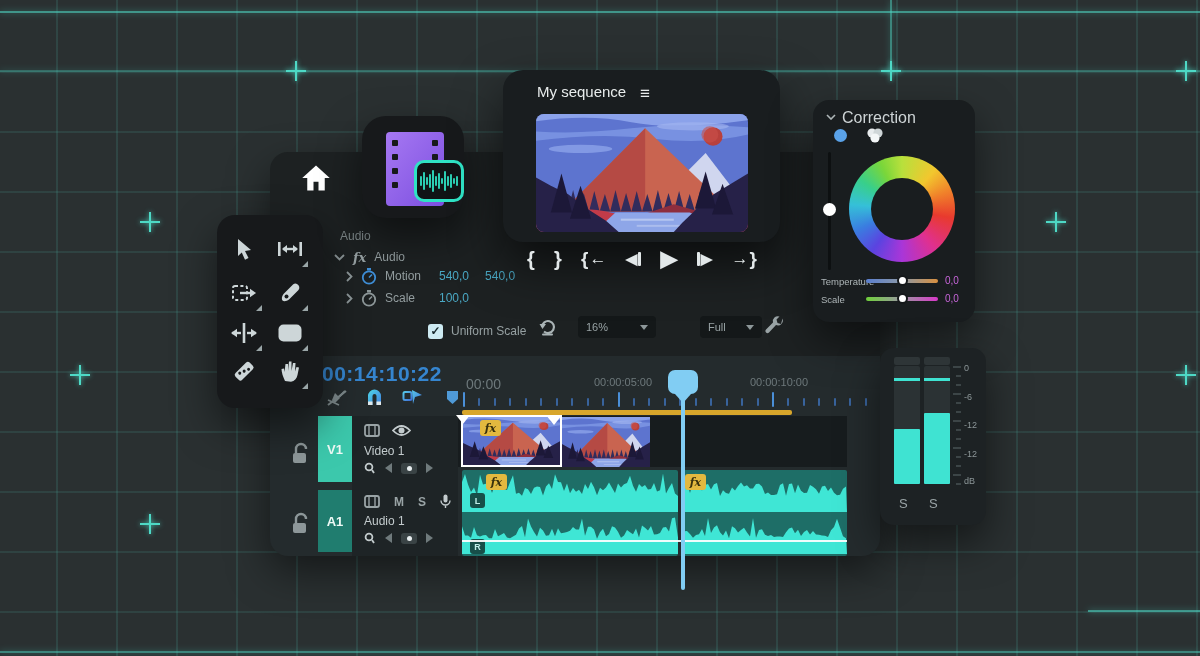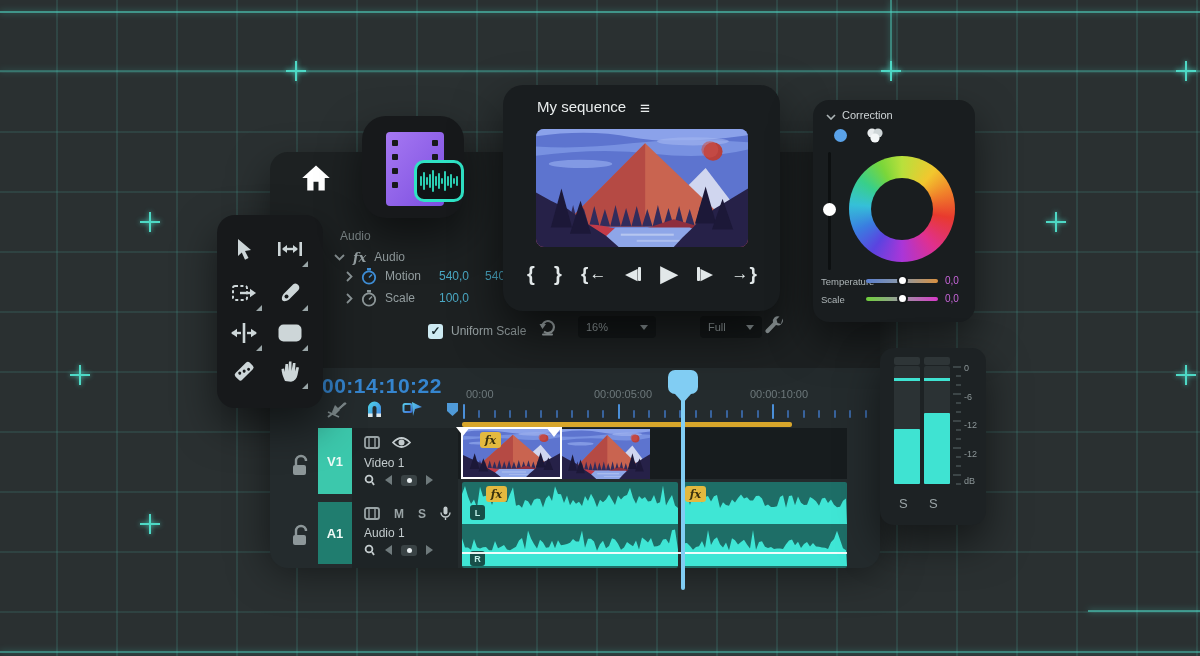--- a/index.html
+++ b/index.html
@@ -149,21 +149,21 @@
     <div class="ddown" style="left:430px;top:164px;width:46px">
       <span>Full</span>
       <span class="chev"></span>
     </div>
     <div class="abs" style="left:494px;top:163px">
       <svg width="21" height="21" viewBox="0 0 21 21">
         <path d="M3.5 2.5 a5 5 0 0 1 6.5 6.5 L17.5 16 a2 2 0 0 1 -3 3 L7.5 12 a5 5 0 0 1 -6 -6.5 L4.5 8.5 L8 7.5 L9 4 Z" fill="#9aa4a6" transform="rotate(90 10.5 10.5)"></path>
       </svg>
     </div>
 
-    <div class="abs" style="left:0;top:216px;width:610px;height:200px;background:#242b2d;border-radius:0 0 18px 18px;overflow:hidden">
+    <div class="abs" style="left:0;top:204px;width:610px;height:200px;background:#242b2d;border-radius:0 0 18px 18px;overflow:hidden">
 
       <div class="abs" style="left:52px;top:6px;font-size:21px;font-weight:bold;letter-spacing:.5px;color:#3585cf">00:14:10:22</div>
 
       <div class="abs" style="left:56px;top:33px;width:22px;height:18px">
         <svg width="22" height="18" viewBox="0 0 22 18">
           <path d="M9 4 L14 9 L9 14 L6 11 Z" fill="#7e8a8c"></path>
           <line x1="13" y1="8" x2="19" y2="2" stroke="#7e8a8c" stroke-width="2"></line>
           <line x1="2" y1="16" x2="20" y2="2" stroke="#7e8a8c" stroke-width="2"></line>
           <line x1="2" y1="11" x2="13" y2="16" stroke="#7e8a8c" stroke-width="1.6"></line>
         </svg>
@@ -193,21 +193,21 @@
           <polygon points="10,2 20,7 13,9 11,16" fill="url(#gl)"></polygon>
         </svg>
       </div>
       <div class="abs" style="left:176px;top:34px">
         <svg width="13" height="15" viewBox="0 0 13 15">
           <path d="M1 1 L12 1 L12 9 L6.5 14 L1 9 Z" fill="#4f9ad8"></path>
         </svg>
       </div>
 
       <div class="abs" style="left:188px;top:20px;width:414px;height:36px">
-        <span style="position:absolute;left:8px;top:0;font-size:11px;color:#6d787b">00:00</span>
+        <span style="position:absolute;left:8px;top:0;font-size:14px;color:#6d787b">00:00</span>
         <span style="position:absolute;left:110px;top:0;width:110px;text-align:center;font-size:11px;color:#6d787b">00:00:05:00</span>
         <span style="position:absolute;left:266px;top:0;width:110px;text-align:center;font-size:11px;color:#6d787b">00:00:10:00</span>
         <div id="ruler-ticks" style="position:absolute;left:5px;top:16px;width:405px;height:16px">
             <div class="tick major" style="left: 0px;"></div>
             <div class="tick" style="left: 15.45px;"></div>
             <div class="tick" style="left: 30.9px;"></div>
             <div class="tick" style="left: 46.35px;"></div>
             <div class="tick" style="left: 61.8px;"></div>
             <div class="tick" style="left: 77.25px;"></div>
             <div class="tick" style="left: 92.7px;"></div>
@@ -492,21 +492,21 @@
             <line x1="26" y1="3" x2="26" y2="21"></line>
           <line x1="29" y1="8" x2="29" y2="16"></line>
             <line x1="32" y1="6" x2="32" y2="18"></line>
             <line x1="35" y1="10" x2="35" y2="14"></line>
           <line x1="38" y1="8" x2="38" y2="16"></line>
         </g>
       </svg>
     </div>
   </div>
 
-  <div class="panel" style="left:503px;top:85px;width:277px;height:226px;background:#191d1f;border-radius:20px;z-index:4;box-shadow:0 22px 48px rgba(0,0,0,.6)">
+  <div class="panel" style="left:503px;top:70px;width:277px;height:172px;background:#191d1f;border-radius:20px;z-index:4;box-shadow:0 22px 48px rgba(0,0,0,.6)">
     <div class="abs" style="left:34px;top:13px;font-size:15px;color:#e8ecec">My sequence</div>
     <div class="abs" style="left:137px;top:15px;font-size:17px;color:#e8ecec;line-height:1">≡</div>
     <div class="abs landscape-slot" style="left:33px;top:44px;width:212px;height:118px;border-radius:8px;overflow:hidden">
         <svg viewBox="0 0 200 115" preserveAspectRatio="none" width="100%" height="100%">
     <rect width="200" height="115" fill="#5d74cf"></rect>
     <path d="M0 7 Q50 0 90 8 T200 6 L200 0 L0 0 Z" fill="#8ba2ea"></path>
     <path d="M0 26 Q60 18 110 24 T200 20 L200 13 Q140 8 90 14 T0 17 Z" fill="#7d96e4" opacity="0.85"></path>
     <ellipse cx="42" cy="34" rx="30" ry="4" fill="#93aaec" opacity="0.7"></ellipse>
     <ellipse cx="148" cy="12" rx="34" ry="4" fill="#a3b6f0" opacity="0.6"></ellipse>
     <circle cx="167" cy="22" r="9" fill="#b8403c"></circle>
@@ -557,21 +557,21 @@
         </span>
     </div>
   </div>
 
   <div class="panel" style="left:813px;top:100px;width:162px;height:222px;background:#191d1f;border-radius:16px;z-index:4">
     <div class="abs" style="left:13px;top:14px">
       <svg width="10" height="6" viewBox="0 0 10 6">
           <polyline points="1,1 5,5 9,1" fill="none" stroke="#aeb6b8" stroke-width="1.6"></polyline>
         </svg>
     </div>
-    <div class="abs" style="left:29px;top:9px;font-size:11px;color:#ced4d6">Correction</div>
+    <div class="abs" style="left:29px;top:9px;font-size:16px;color:#ced4d6">Correction</div>
     <div class="abs" style="left:21px;top:29px;width:13px;height:13px;border-radius:50%;background:#5aa2e8"></div>
     <div class="abs" style="left:52px;top:27px">
       <svg width="20" height="17" viewBox="0 0 20 17">
         <circle cx="7" cy="6" r="4.6" fill="#e8ecee"></circle>
           <circle cx="13" cy="6" r="4.6" fill="#cfd6d8"></circle>
           <circle cx="10" cy="11" r="4.6" fill="#f4f7f8"></circle>
       </svg>
     </div>
 
     <div class="abs" style="left:15px;top:52px;width:3px;height:118px;background:#0d1011;border-radius:2px"></div>

